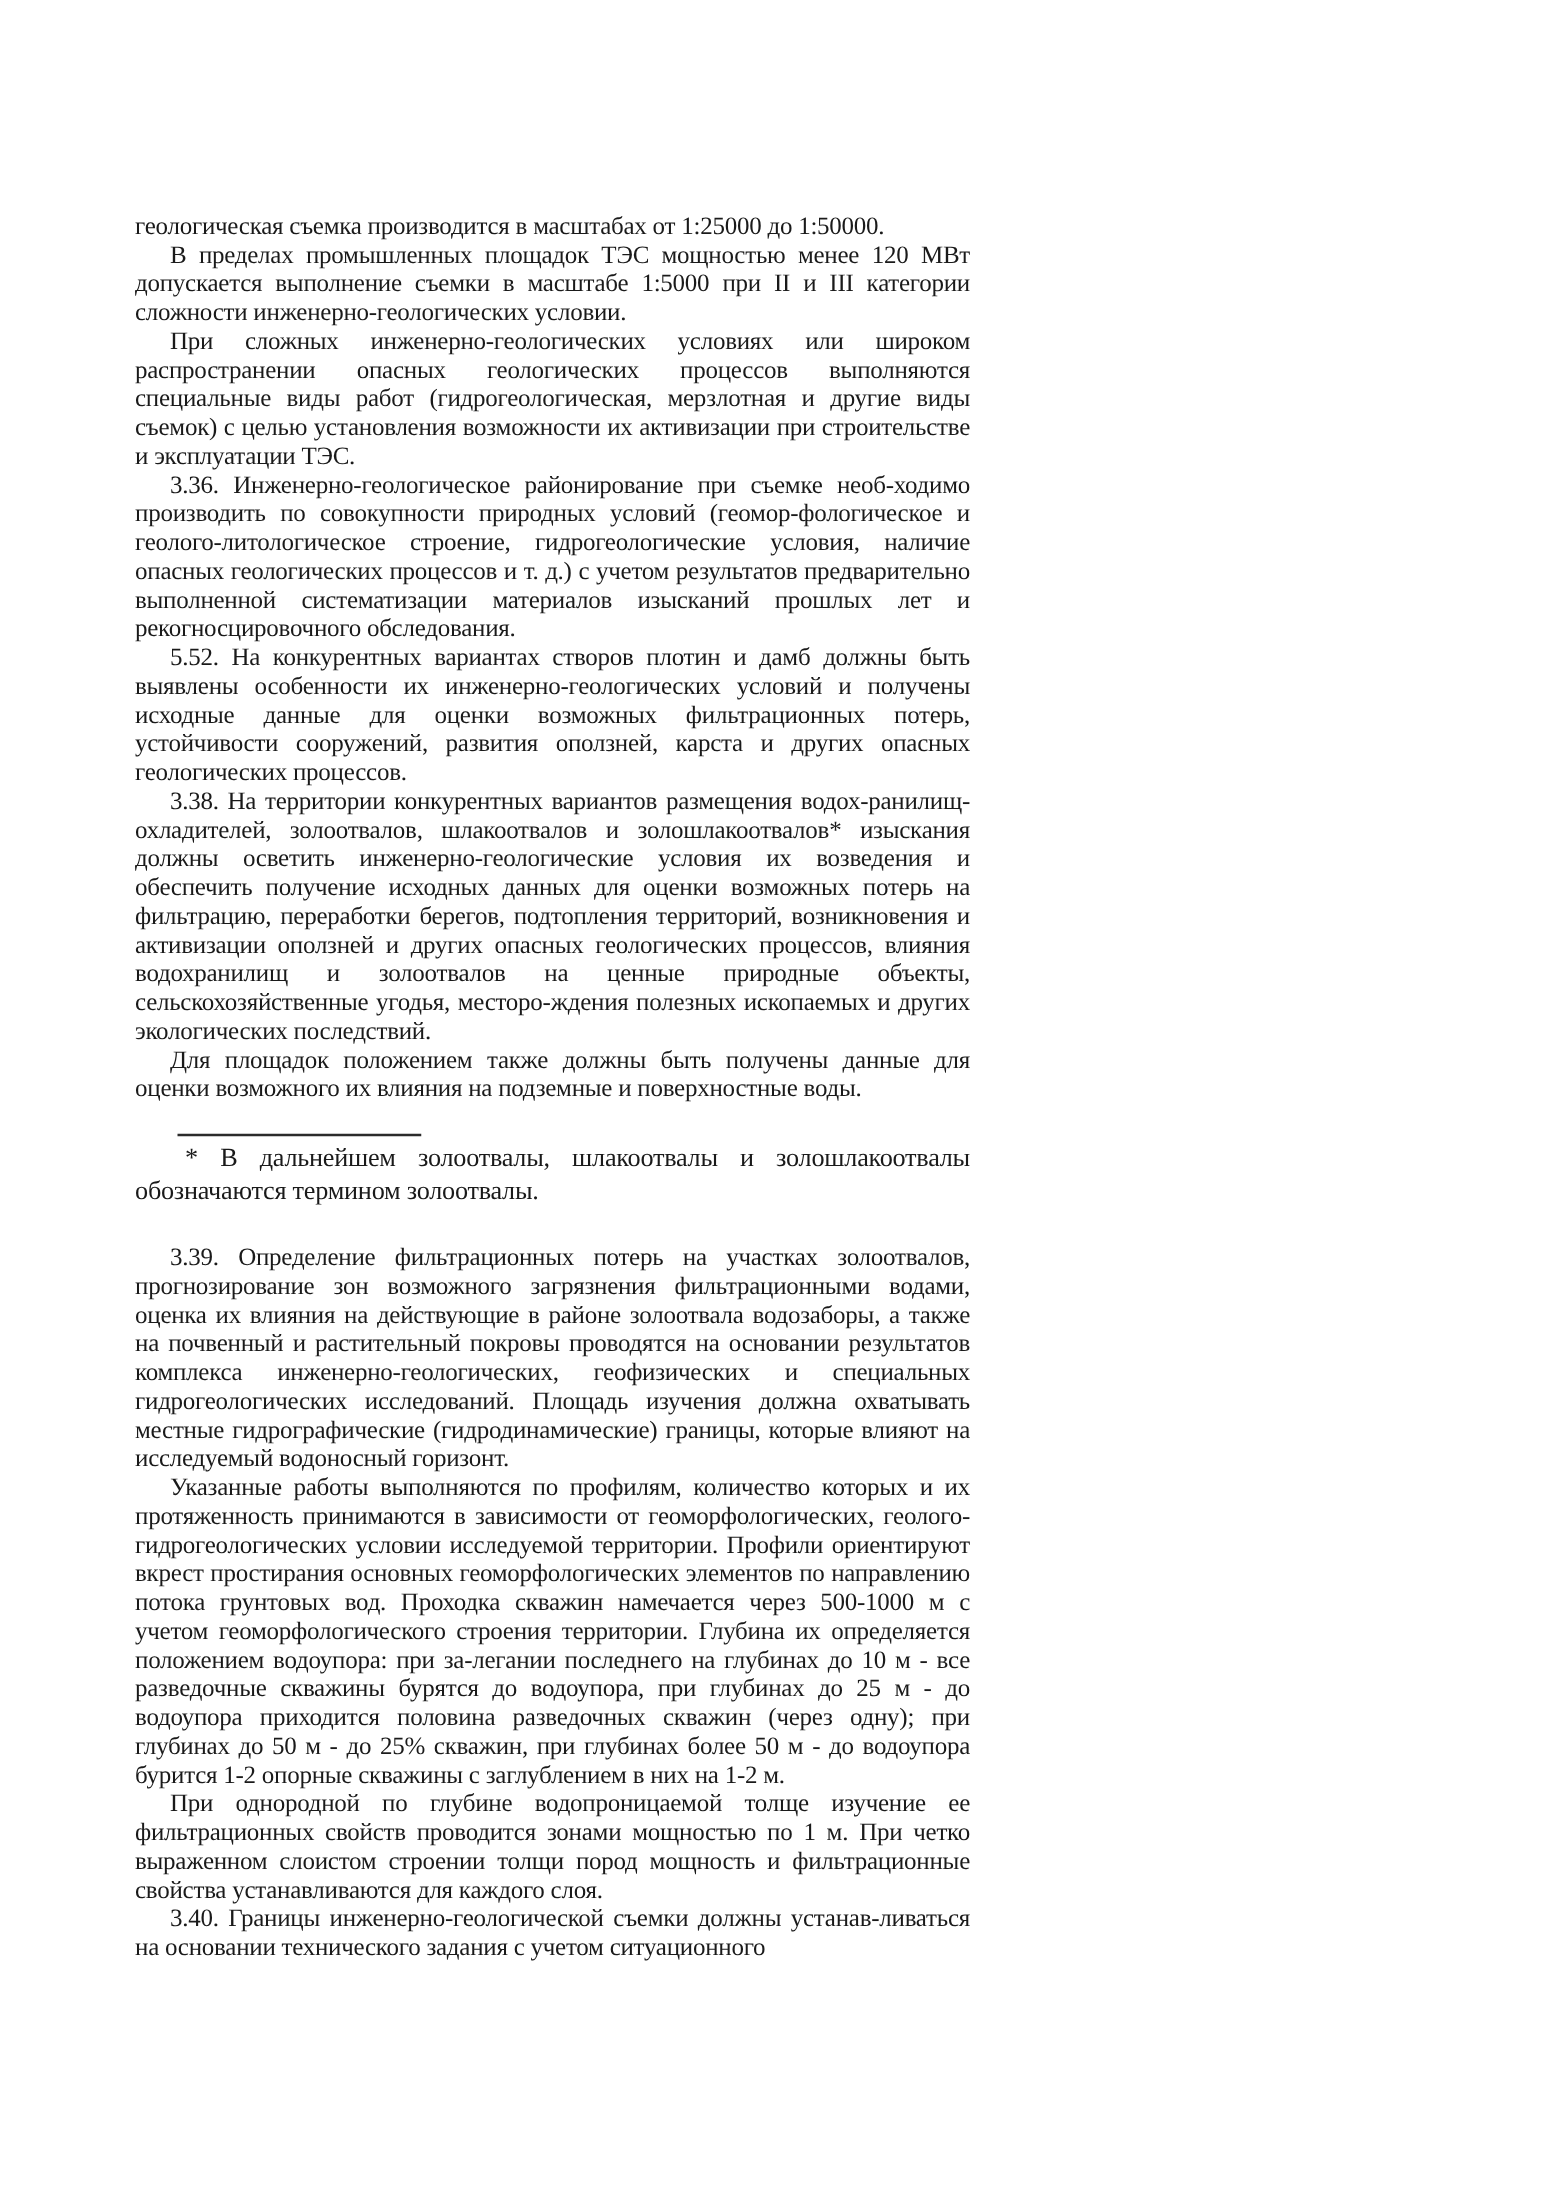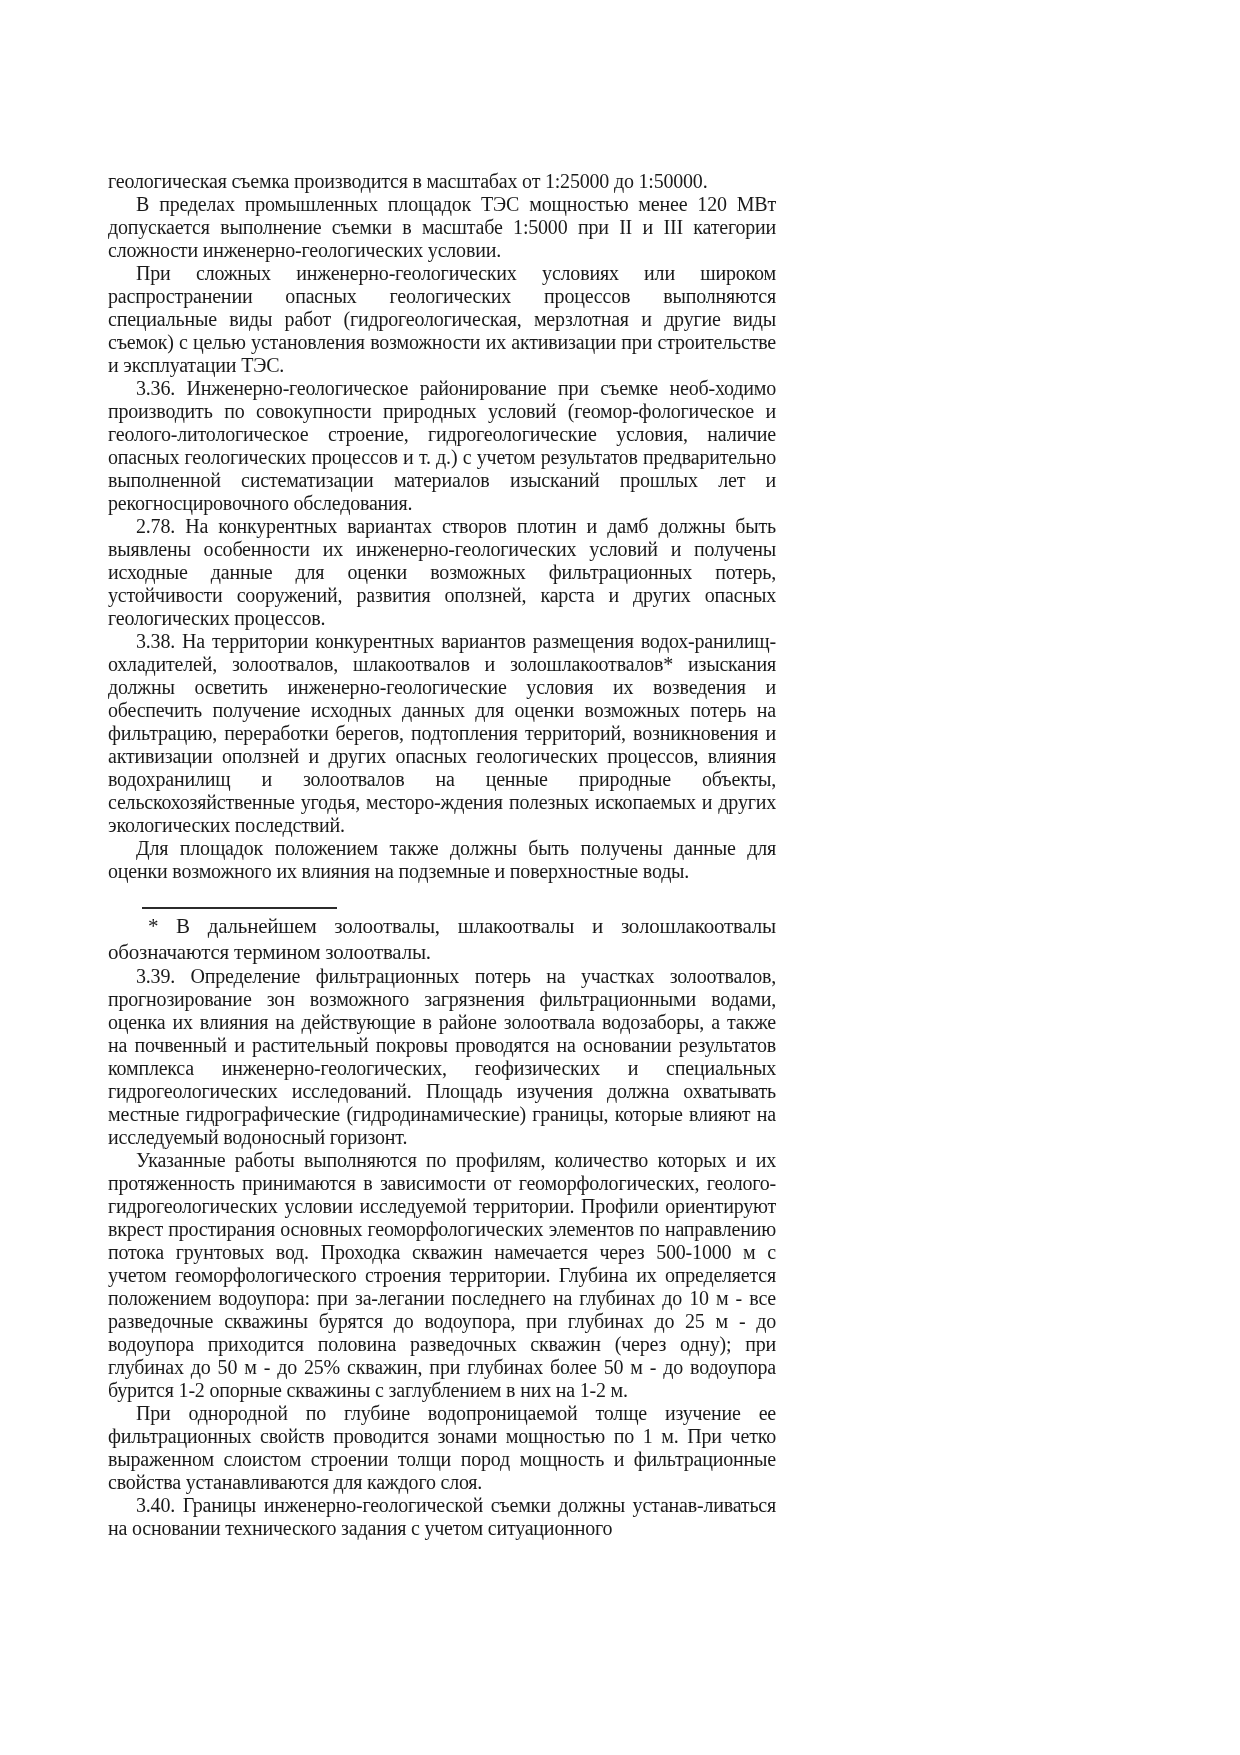--- a/index.html
+++ b/index.html
@@ -47,33 +47,34 @@
     width: 195px;
     height: 0;
     border-top: 2px solid #2b2b2b;
     margin-left: 34px;
     margin-bottom: 4px;
   }
   .footnote-block p {
     text-indent: 40px;
   }
   .after-footnote {
+    margin-top: 30px;
   }
 </style>
 </head>
 <body>
 
 <div class="page">
   <div class="text-column">
 
     <p class="no-indent">геологическая съемка производится в масштабах от 1:25000 до 1:50000.</p>
     <p>В пределах промышленных площадок ТЭС мощностью менее 120 МВт допускается выполнение съемки в масштабе 1:5000 при II и III категории сложности инженерно-геологических условии.</p>
     <p>При сложных инженерно-геологических условиях или широком распространении опасных геологических процессов выполняются специальные виды работ (гидрогеологическая, мерзлотная и другие виды съемок) с целью установления возможности их активизации при строительстве и эксплуатации ТЭС.</p>
     <p>3.36. Инженерно-геологическое районирование при съемке необ-ходимо производить по совокупности природных условий (геомор-фологическое и геолого-литологическое строение, гидрогеологические условия, наличие опасных геологических процессов и т. д.) с учетом результатов предварительно выполненной систематизации материалов изысканий прошлых лет и рекогносцировочного обследования.</p>
-    <p>2.78. На конкурентных вариантах створов плотин и дамб должны быть выявлены особенности их инженерно-геологических условий и получены исходные данные для оценки возможных фильтрационных потерь, устойчивости сооружений, развития оползней, карста и других опасных геологических процессов.</p>
+    <p>5.52. На конкурентных вариантах створов плотин и дамб должны быть выявлены особенности их инженерно-геологических условий и получены исходные данные для оценки возможных фильтрационных потерь, устойчивости сооружений, развития оползней, карста и других опасных геологических процессов.</p>
     <p>3.38. На территории конкурентных вариантов размещения водох-ранилищ-охладителей, золоотвалов, шлакоотвалов и золошлакоотвалов* изыскания должны осветить инженерно-геологические условия их возведения и обеспечить получение исходных данных для оценки возможных потерь на фильтрацию, переработки берегов, подтопления территорий, возникновения и активизации оползней и других опасных геологических процессов, влияния водохранилищ и золоотвалов на ценные природные объекты, сельскохозяйственные угодья, месторо-ждения полезных ископаемых и других экологических последствий.</p>
     <p>Для площадок положением также должны быть получены данные для оценки возможного их влияния на подземные и поверхностные воды.</p>
 
     <div class="footnote-block">
       <div class="footnote-rule"></div>
       <p>* В дальнейшем золоотвалы, шлакоотвалы и золошлакоотвалы обозначаются термином золоотвалы.</p>
     </div>
 
     <div class="after-footnote">
       <p>3.39. Определение фильтрационных потерь на участках золоотвалов, прогнозирование зон возможного загрязнения фильтрационными водами, оценка их влияния на действующие в районе золоотвала водозаборы, а также на почвенный и растительный покровы проводятся на основании результатов комплекса инженерно-геологических, геофизических и специальных гидрогеологических исследований. Площадь изучения должна охватывать местные гидрографические (гидродинамические) границы, которые влияют на исследуемый водоносный горизонт.</p>

